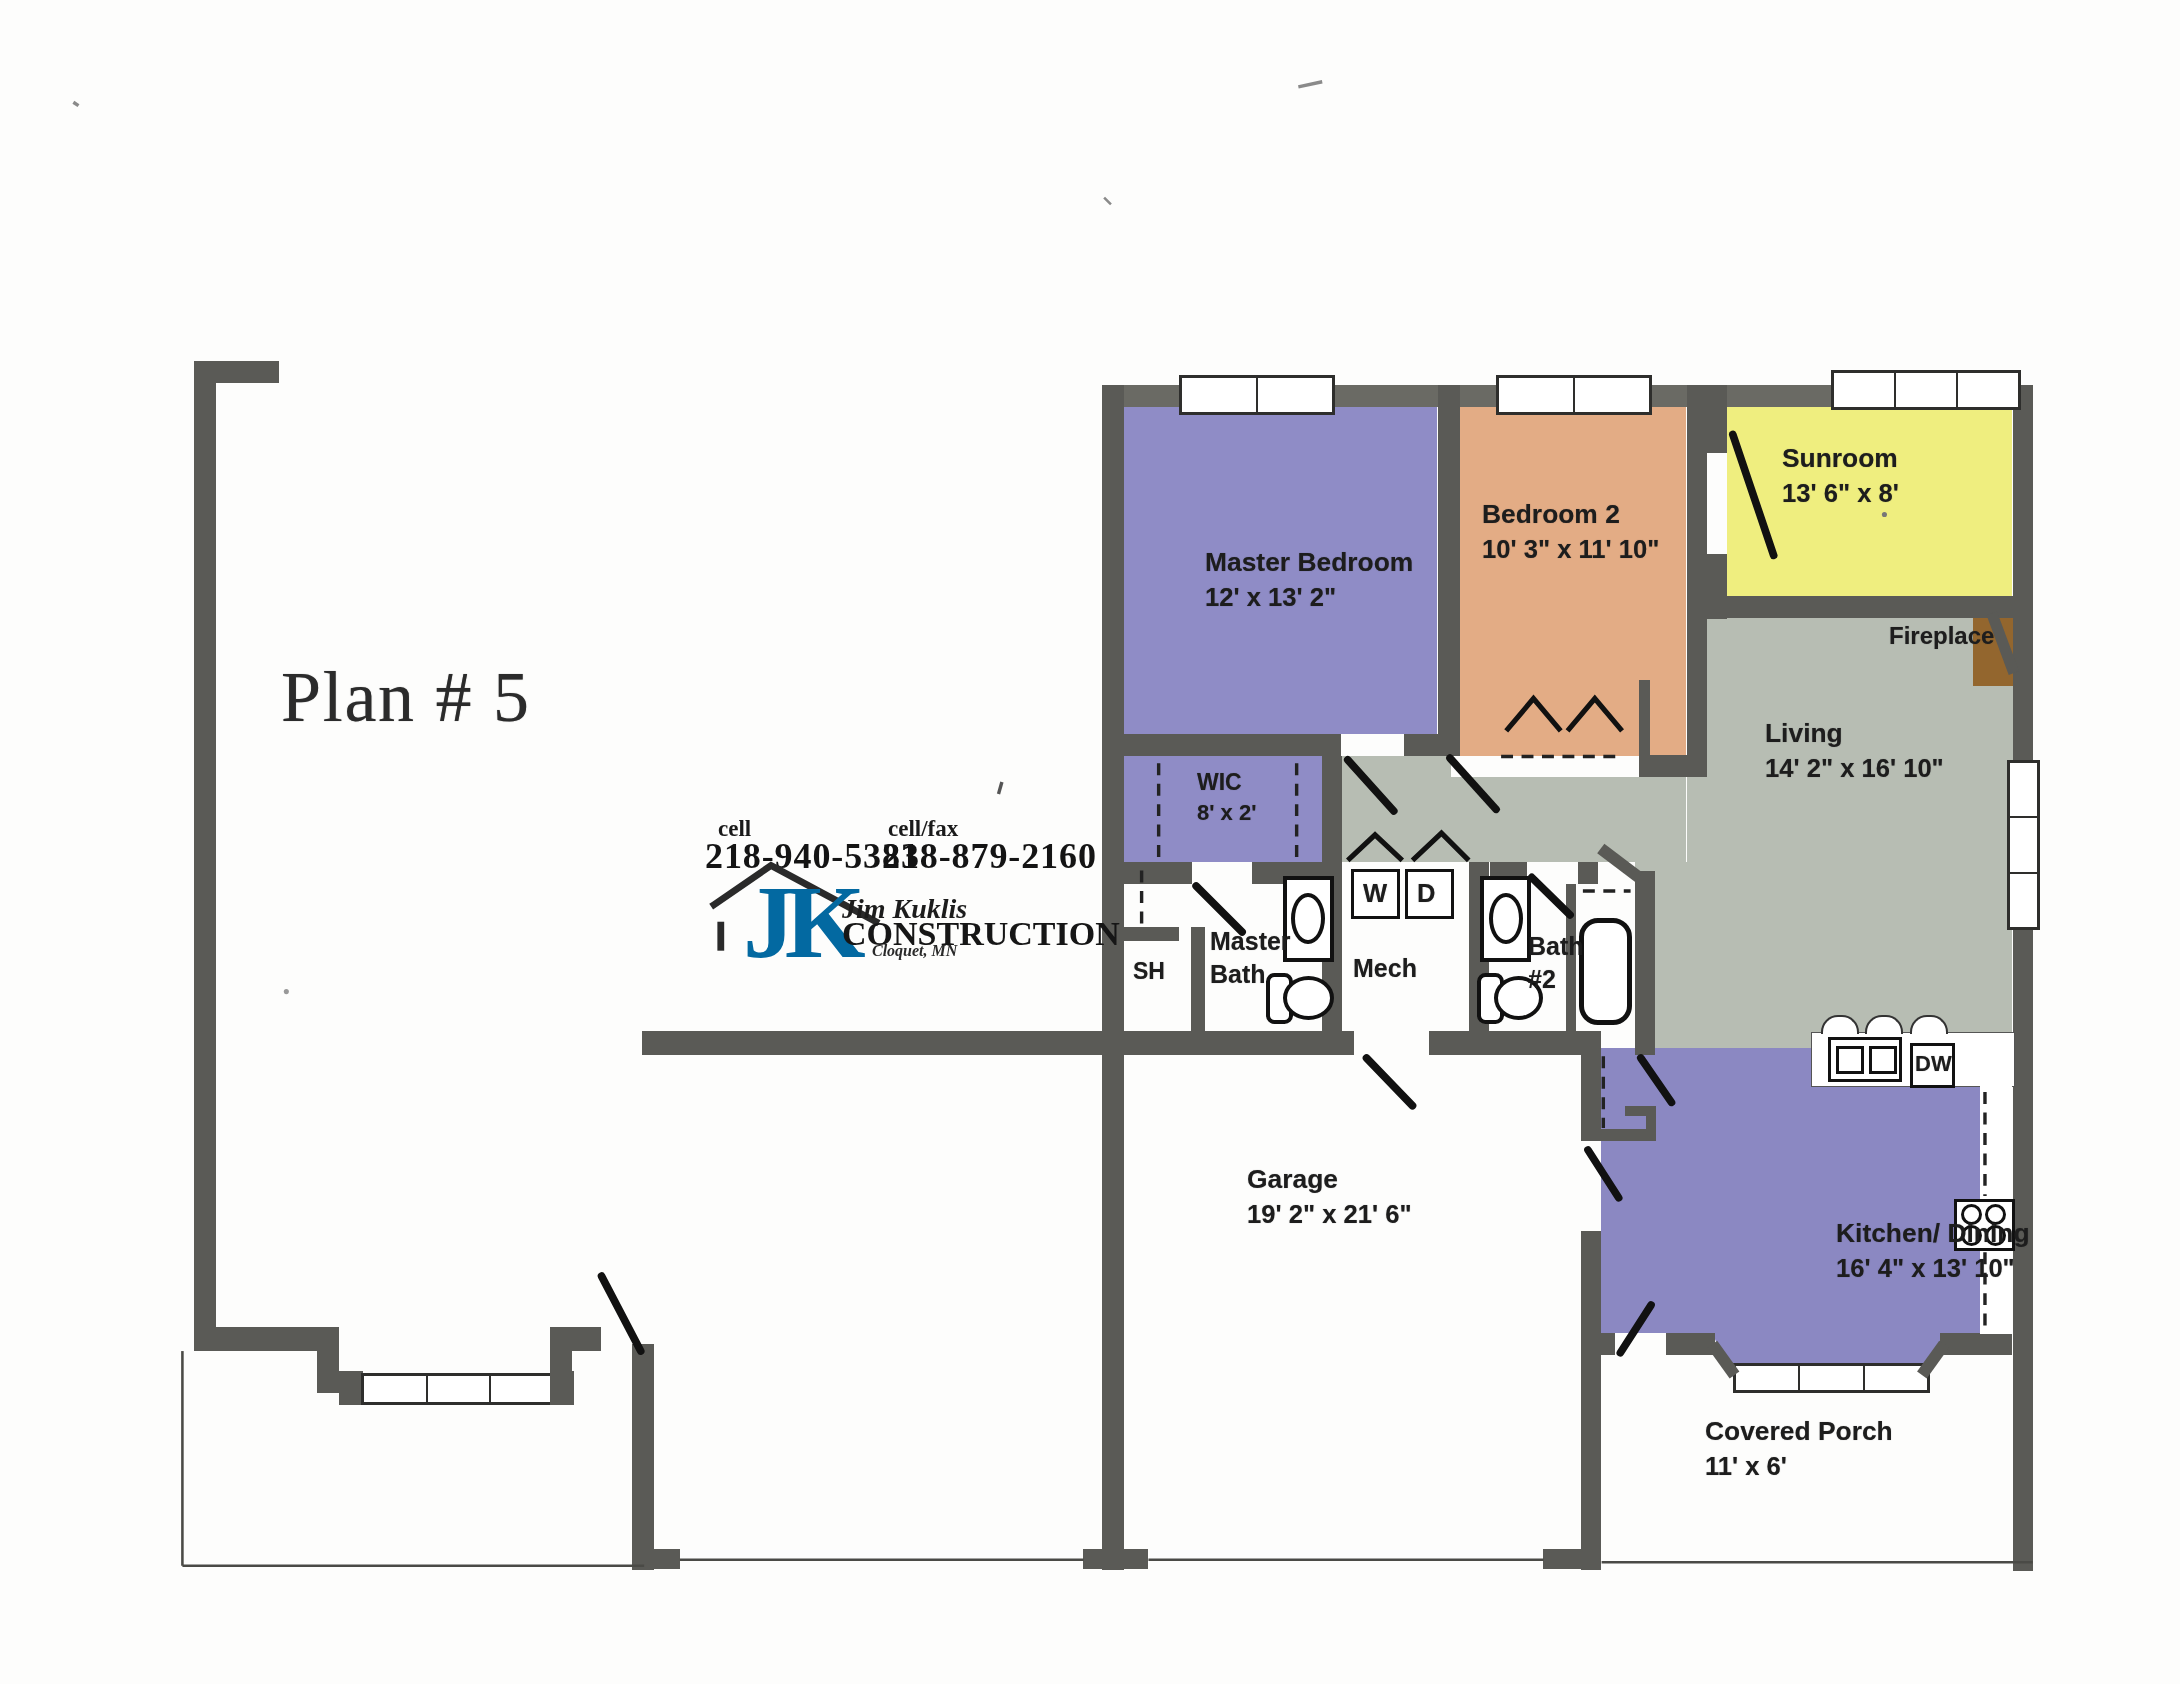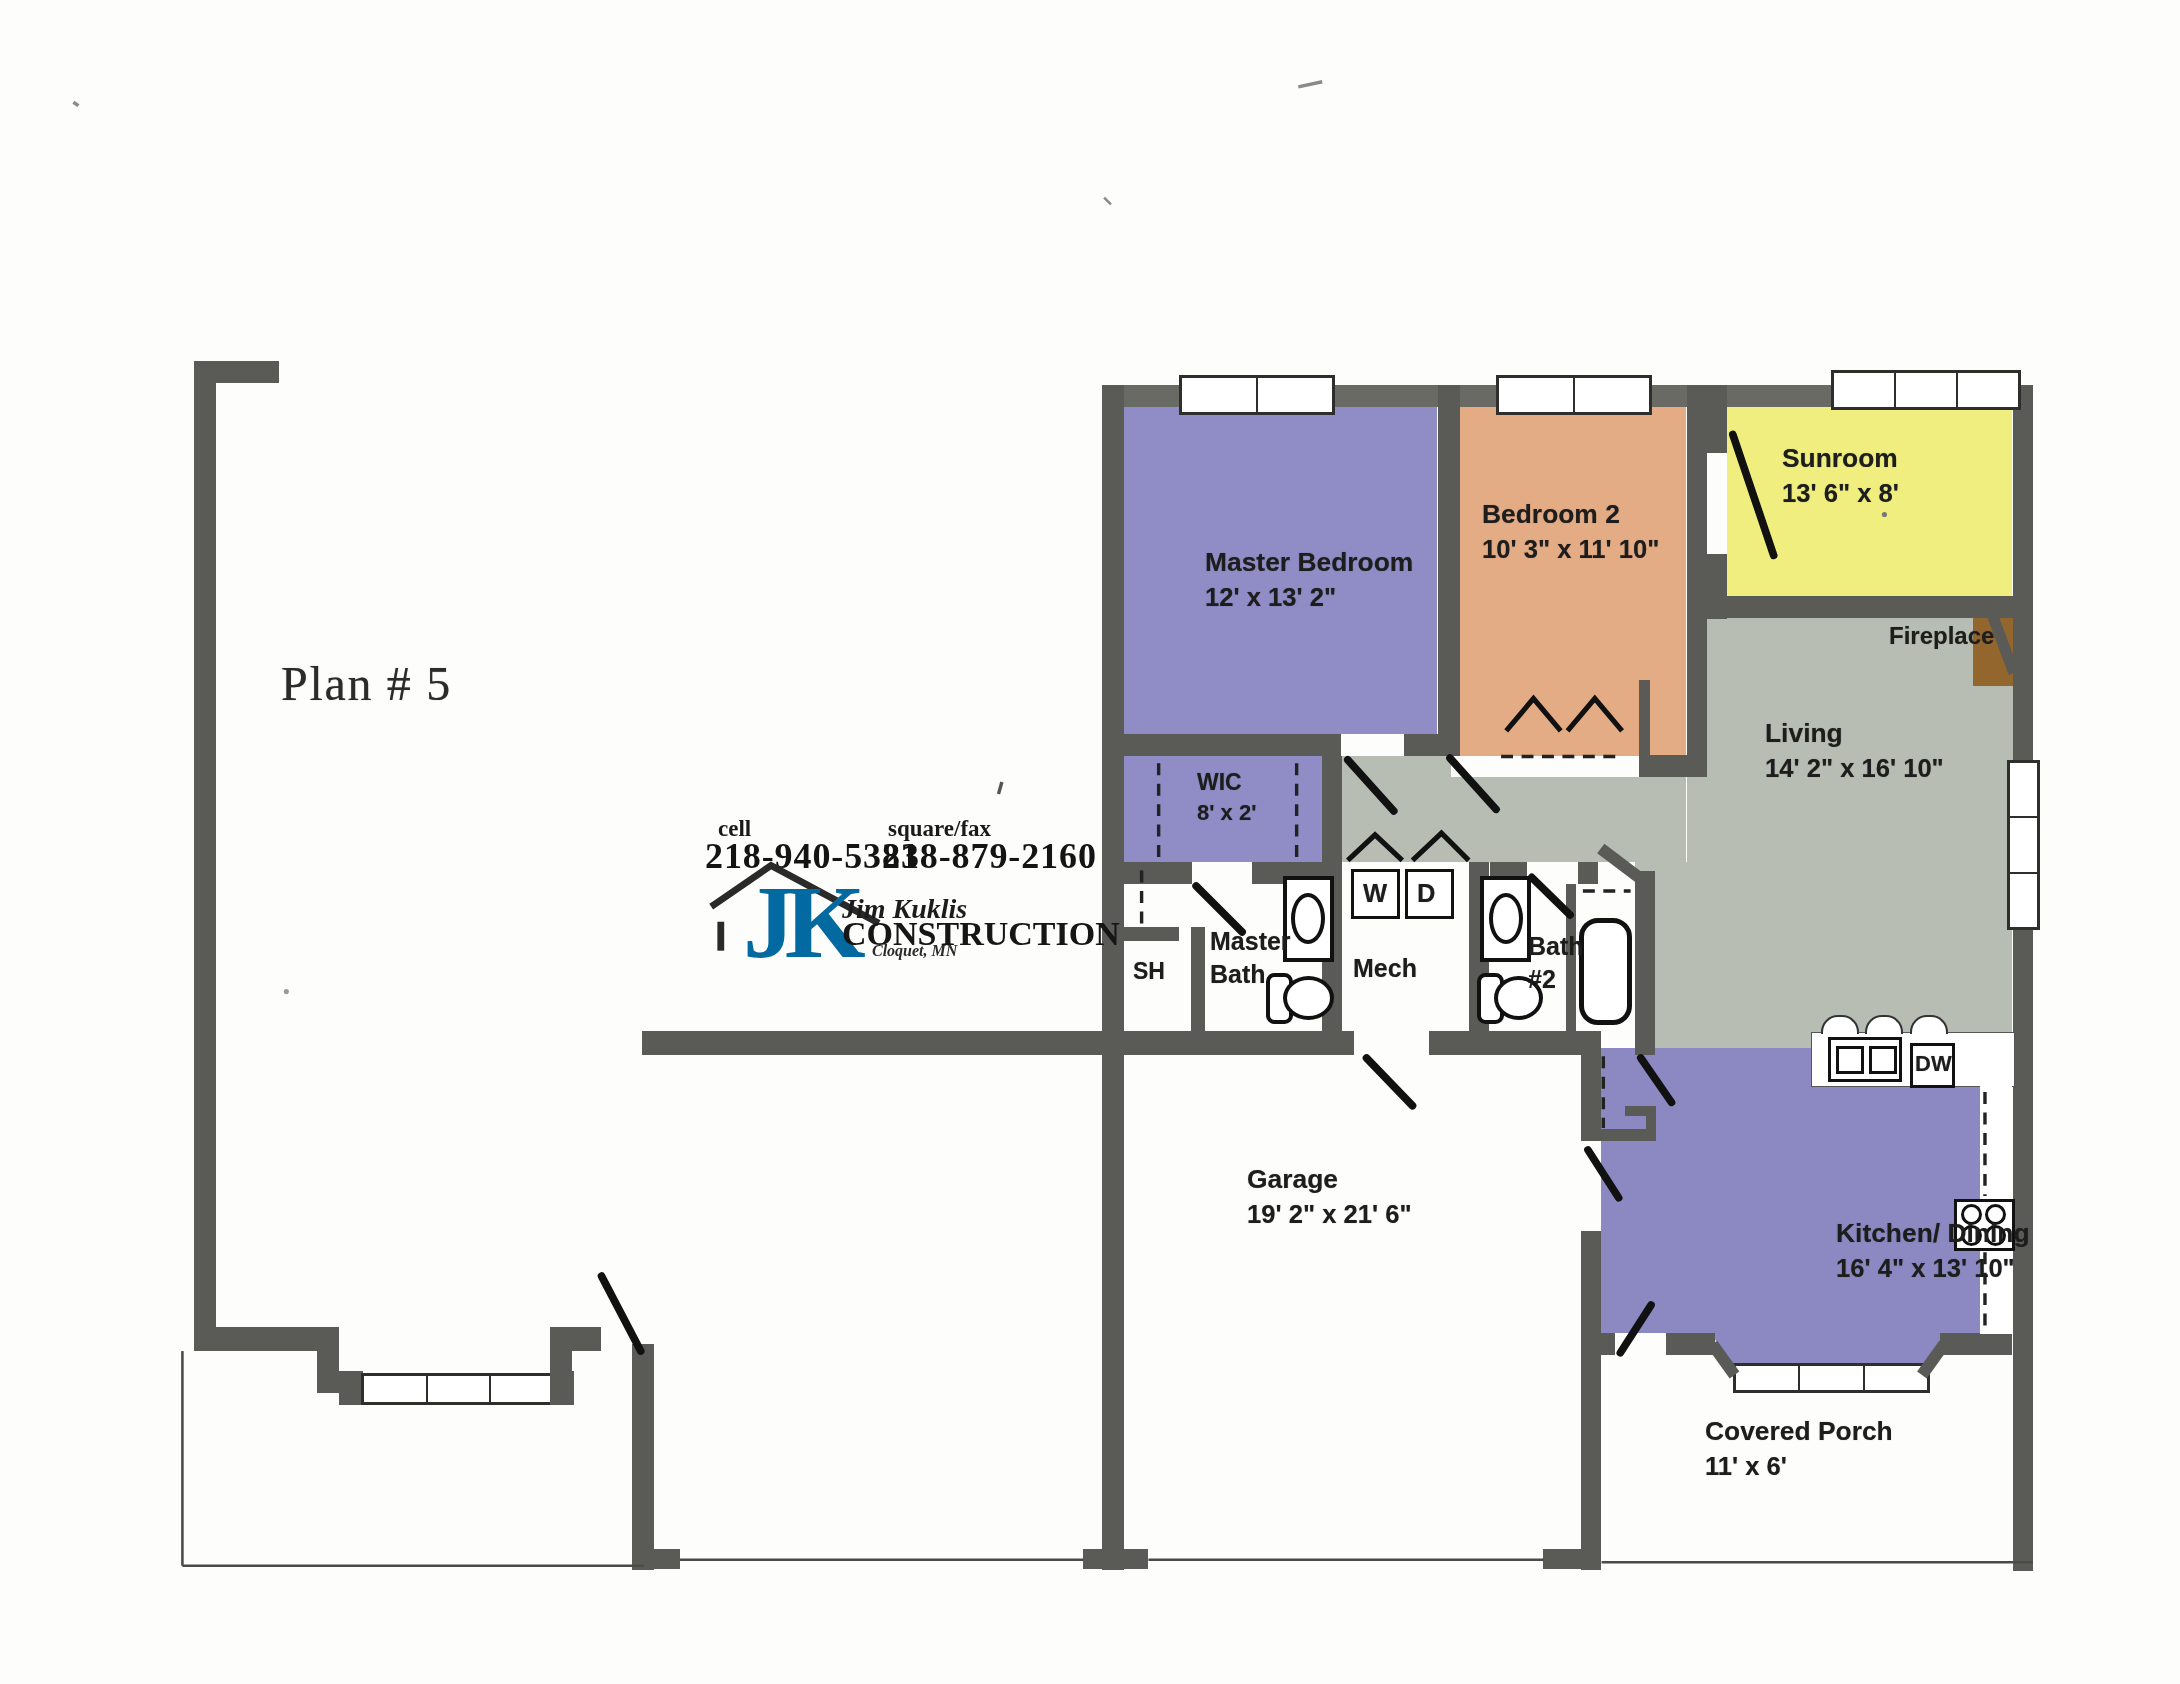--- a/index.html
+++ b/index.html
@@ -15,21 +15,21 @@
   .vwin > i{flex:1;border-bottom:2.6px solid #2e2e2c;}
   .vwin > i:last-child{border-bottom:none;}
   .lbl{position:absolute;color:#1d1d1d;font-weight:700;font-size:26.4px;line-height:1.32;
        text-shadow:0 0 0.9px rgba(40,40,40,.5);white-space:nowrap;}
   .fix{position:absolute;background:#fff;border:4.3px solid #111;}
   .oval{position:absolute;border:4.3px solid #111;border-radius:50%;background:#fff;}
   .stool{position:absolute;width:34px;height:17px;background:#fff;border:2.6px solid #333;
          border-bottom:none;border-radius:17px 17px 0 0;}
   svg.overlay{position:absolute;left:0;top:0;pointer-events:none;}
   .title-line{position:absolute;font-family:"Liberation Serif",serif;color:#2b2b2b;
-              font-size:48px;letter-spacing:1.7px;text-shadow:0 0 0.9px rgba(40,40,40,.6);}
+              font-size:72px;letter-spacing:1.7px;text-shadow:0 0 0.9px rgba(40,40,40,.6);}
   .contact-lab{position:absolute;font-family:"Liberation Serif",serif;font-weight:700;color:#1a1a1a;font-size:23px;}
   .contact-num{position:absolute;font-family:"Liberation Serif",serif;font-weight:700;color:#141414;font-size:36px;letter-spacing:0.9px;}
   .site{position:absolute;font-family:"Liberation Serif",serif;font-weight:700;color:#121212;font-size:41px;}
   .logo-jk{position:absolute;font-family:"Liberation Serif",serif;font-weight:700;color:#0369a1;
            font-size:104px;letter-spacing:-10.2px;}
   .logo-owner{position:absolute;font-family:"Liberation Serif",serif;font-style:italic;font-weight:700;color:#1c1c1c;font-size:28px;}
   .logo-co{position:absolute;font-family:"Liberation Serif",serif;font-weight:700;color:#161616;font-size:34px;letter-spacing:0px;}
   .logo-city{position:absolute;font-family:"Liberation Serif",serif;font-style:italic;font-weight:700;color:#2a2a2a;font-size:16px;}
   .dim2{font-size:25.6px;}
 </style>
@@ -213,21 +213,21 @@
       <line x1="1176" y1="918" x2="1172" y2="932" stroke-width="4" stroke="#555"></line>
       <circle cx="2212" cy="604" r="3" fill="#777" stroke="none"></circle>
       <circle cx="336" cy="1164" r="3" fill="#999" stroke="none"></circle>
     </g>
   </svg>
 
   <div class="title-line" style="left:281px;top:656px;">Plan # 5</div>
 
   <div class="contact-lab" style="left:718px;top:816px;">cell</div>
   <div class="contact-num" style="left:705px;top:835px;">218-940-5383</div>
-  <div class="contact-lab" style="left:888px;top:816px;">square/fax</div>
+  <div class="contact-lab" style="left:888px;top:816px;">cell/fax</div>
   <div class="contact-num" style="left:882px;top:835px;">218-879-2160</div>
 
   <svg class="overlay" width="2181" height="1685" viewBox="0 0 2560 1978">
     <g stroke="#2a2a2a" stroke-width="8" fill="none" stroke-linecap="square">
       <polyline points="838,1062 905,1016 1028,1082"></polyline>
       <line x1="846" y1="1086" x2="846" y2="1112"></line>
     </g>
   </svg>
   <div class="logo-jk" style="left:743px;top:862px;">JK</div>
   <div class="logo-owner" style="left:842px;top:893px;">Jim Kuklis</div>

